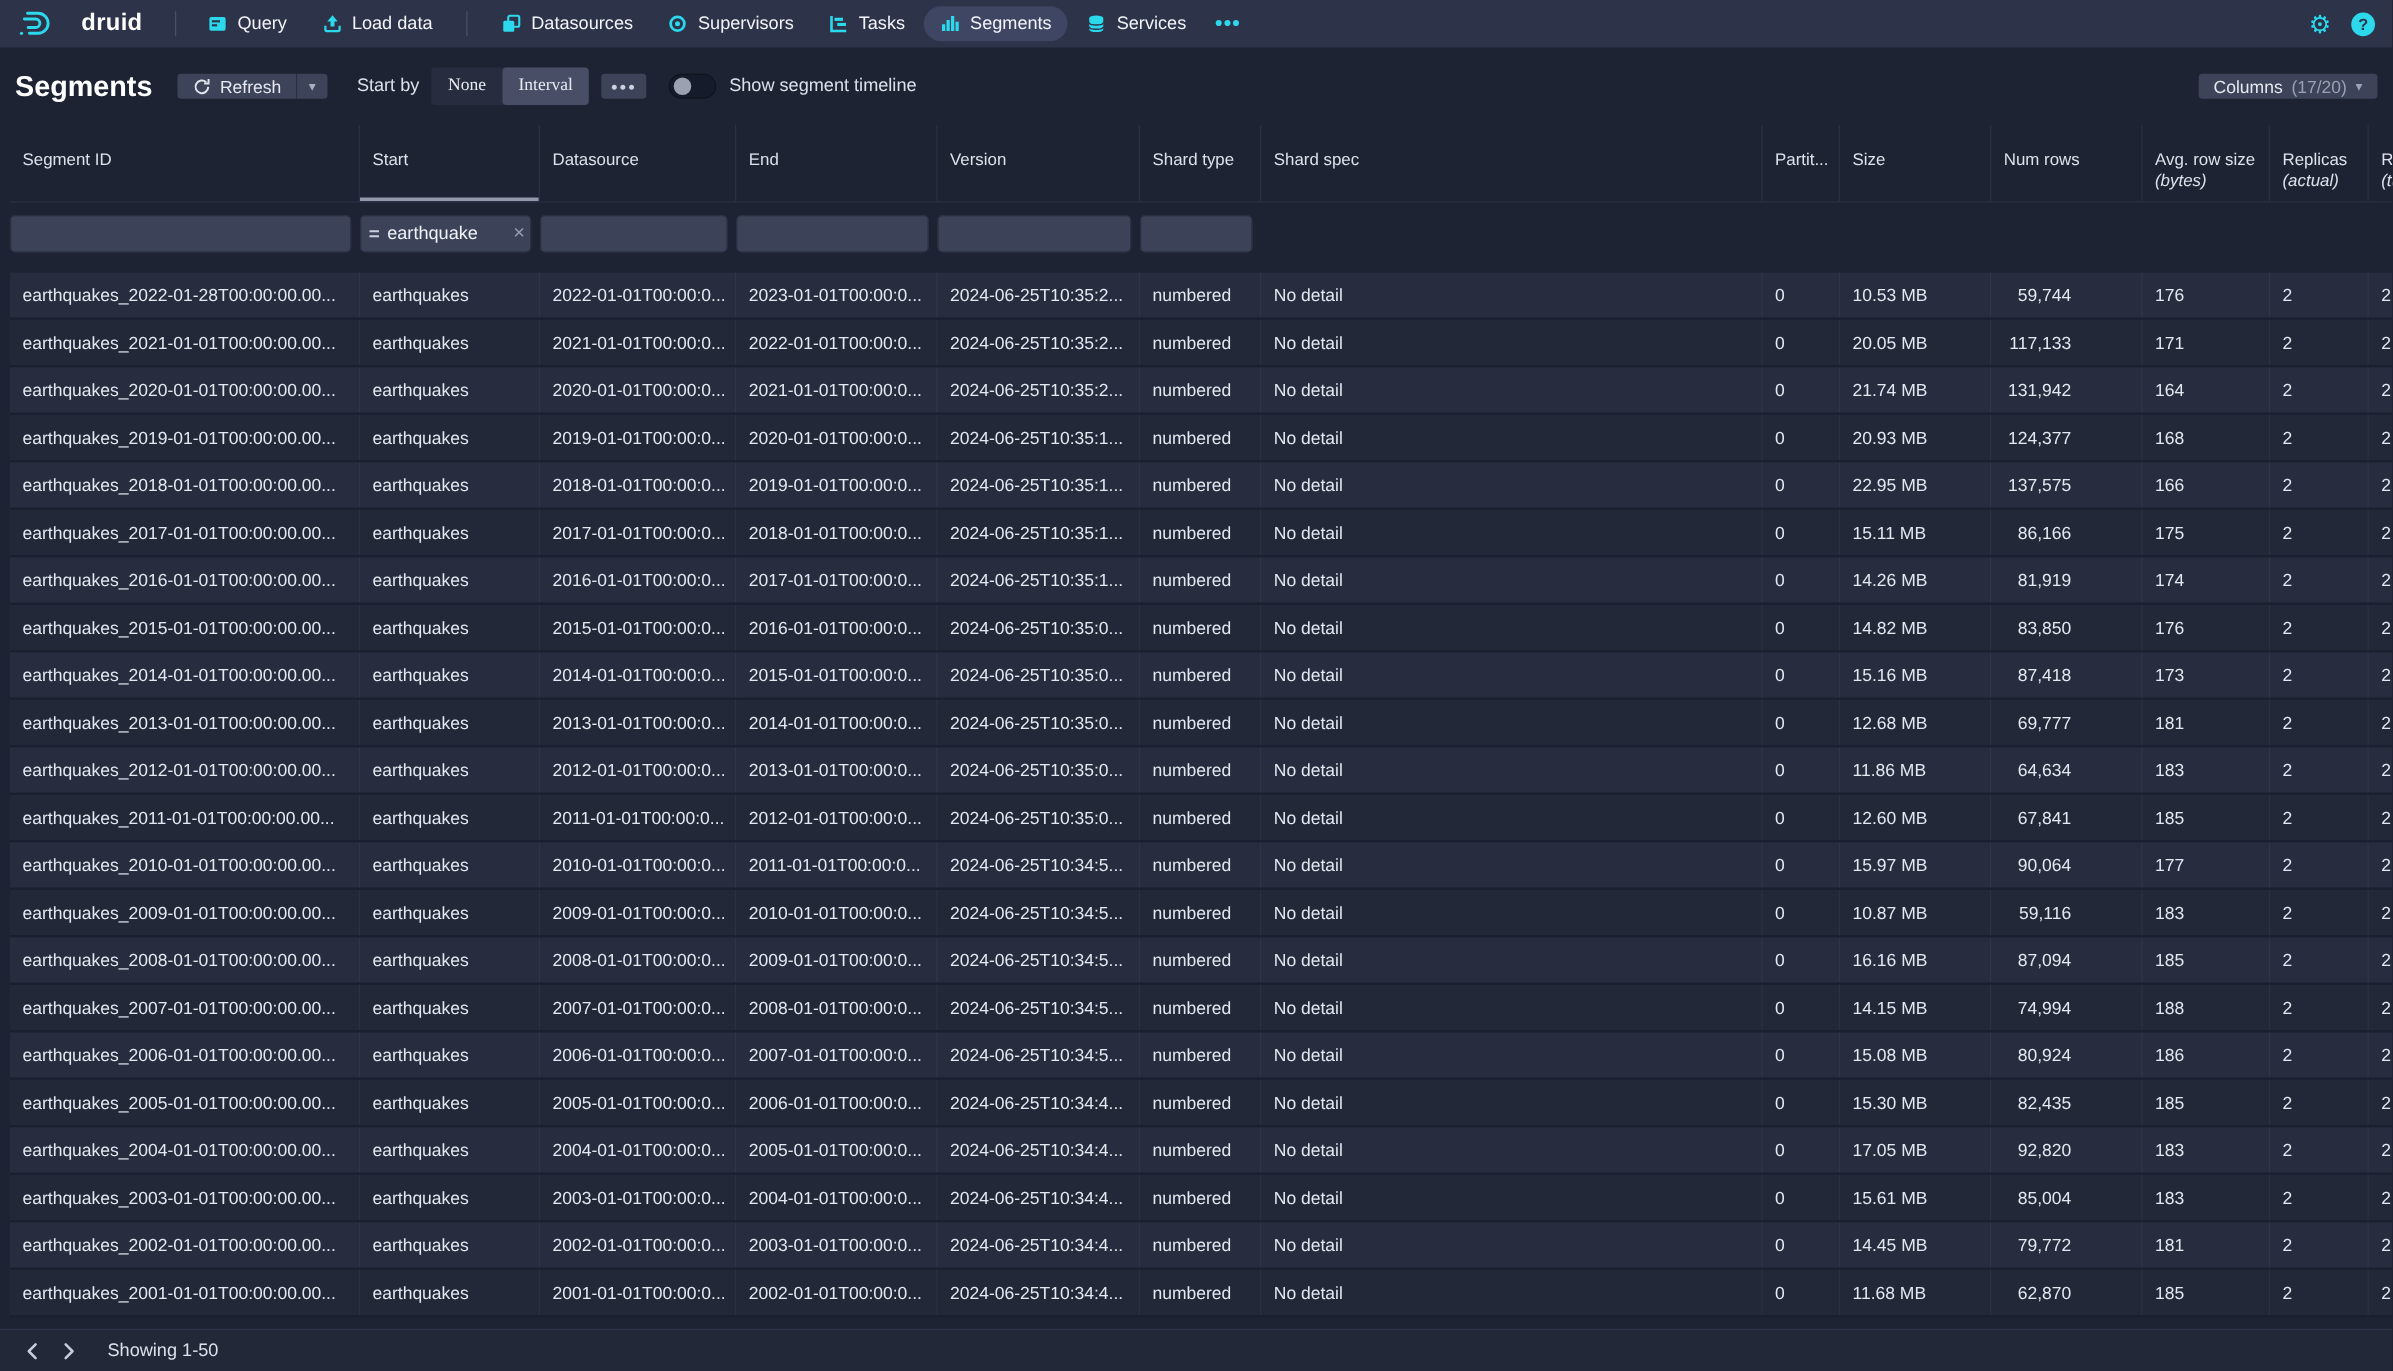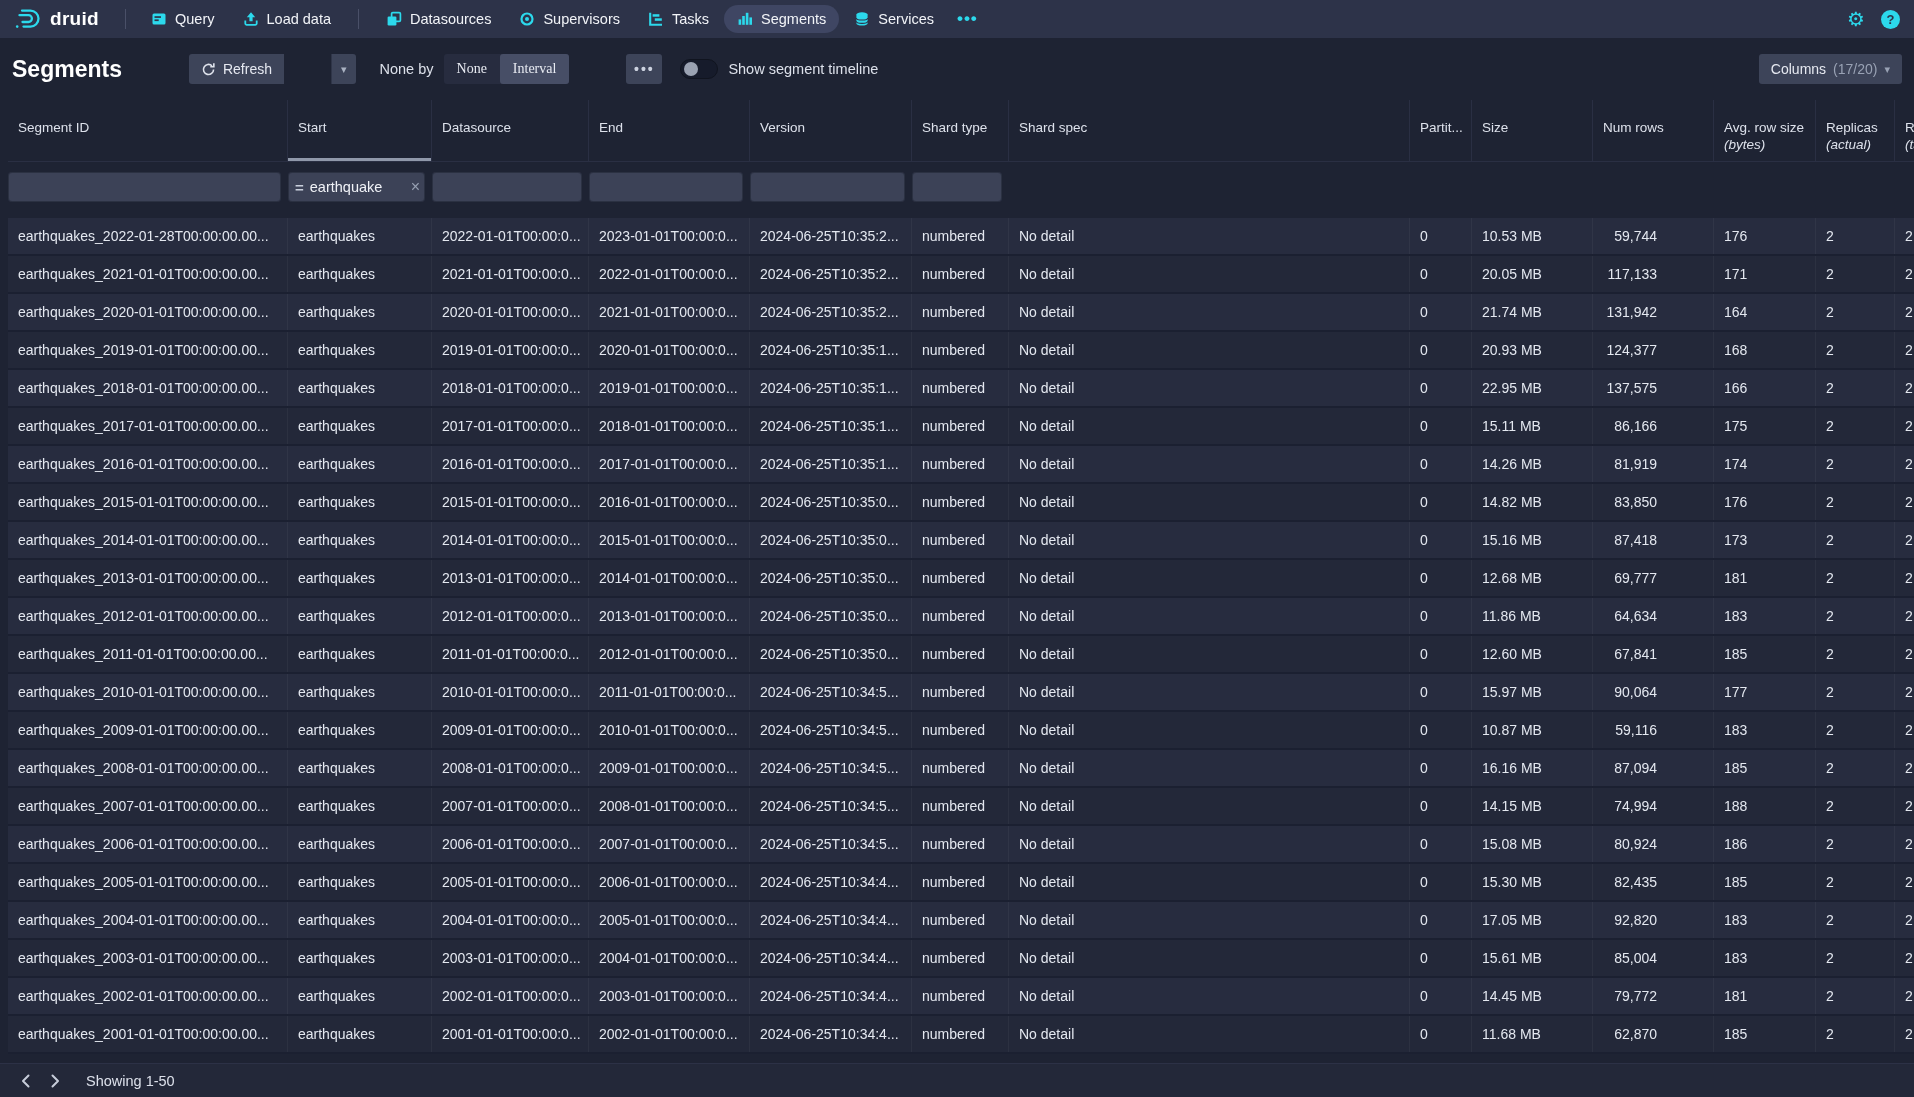--- a/index.html
+++ b/index.html
@@ -9,38 +9,38 @@
   }
   *{box-sizing:border-box;}
   html,body{margin:0;padding:0;}
   body{
     width:1914px;height:1097px;overflow:hidden;background:var(--page);
     font-family:"Liberation Sans",sans-serif;color:var(--txt);
     display:flex;flex-direction:column;
   }
   
   .navbar{height:38px;flex:0 0 38px;background:var(--navbar);display:flex;align-items:center;padding:0 14px;}
-  .logo{display:flex;align-items:center;gap:10px;margin-right:14px;}
+  .logo{display:flex;align-items:center;gap:25px;margin-right:14px;}
   .logo-word{color:#fff;font-size:19px;font-weight:bold;letter-spacing:.3px;}
   .nav-divider{width:1px;height:20px;background:#4a5068;margin:0 12px;}
   .nav-item{display:flex;align-items:center;gap:8px;padding:6px 13px;border-radius:17px;
     color:#f2f4f8;font-size:14.5px;cursor:pointer;white-space:nowrap;}
   .nav-item.active{background:#3f4663;}
   .nav-icon{display:flex;align-items:center;}
   .nav-icon svg{display:block;}
   .nav-more{color:var(--cyan);font-size:17px;font-weight:bold;letter-spacing:1px;padding:6px 10px;}
   .nav-right{margin-left:auto;display:flex;align-items:center;gap:16px;}
   .gear{color:var(--cyan);font-size:20px;font-family:"DejaVu Sans",sans-serif;cursor:pointer;line-height:1;}
   .help{width:19px;height:19px;border-radius:50%;background:var(--cyan);color:#2d3349;
     font-size:13px;font-weight:bold;display:flex;align-items:center;justify-content:center;cursor:pointer;}
   
   .toolbar{height:52px;flex:0 0 52px;display:flex;align-items:center;padding:10px 12px 0 12px;}
   .page-title{font-size:23px;font-weight:bold;color:#fff;margin:0 20px 0 0;}
-  .btn{background:var(--btn);color:#e6e9f1;height:30px;border:none;border-radius:3px;
-    font-size:14px;font-family:inherit;display:flex;align-items:center;gap:7px;padding:0 12px;cursor:pointer;margin-left:47px;}
+  .btn{background:var(--btn);color:#e6e9f1;height:20px;border:none;border-radius:3px;
+    font-size:14px;font-family:inherit;display:flex;align-items:center;gap:7px;padding:0 12px;cursor:pointer;}
   .split{display:flex;margin-right:24px;}
   .split .btn.main{border-radius:3px 0 0 3px;}
   .split .btn.caret{border-radius:0 3px 3px 0;border-left:1px solid #2f3548;padding:0 9px;color:#aab2c2;font-size:11px;}
   .lbl{font-size:14.5px;color:#dce0ea;margin-right:10px;}
   .seg-group{display:flex;background:#272c3f;border-radius:3px;margin-right:10px;}
   .seg-btn{height:30px;padding:0 13px;display:flex;align-items:center;font-size:14px;color:#e8ebf2;
     background:transparent;border:none;border-radius:3px;font-family:Liberation Serif, serif;cursor:pointer;}
   .seg-btn.selected{background:#474e66;}
   .more-btn{width:36px;justify-content:center;letter-spacing:2px;color:#ccd2df;font-weight:bold;margin-right:18px;}
   .toggle{width:38px;height:20px;border-radius:10px;background:#161b2b;border:1px solid #10141f;
@@ -182,21 +182,21 @@
           <path d="M13.4 8 a5.4 5.4 0 1 1 -1.7-3.95" fill="none" stroke="#dfe3ec" stroke-width="1.7"></path>
           <path d="M13.7 1.3 V5.1 H9.9" fill="none" stroke="#dfe3ec" stroke-width="1.7"></path>
         </svg>
       </span>
       <span>Refresh</span>
     </button>
     <button class="btn caret">
       <span>▾</span>
     </button>
   </div>
-  <span class="lbl">None by</span>
+  <span class="lbl">Start by</span>
   <div class="seg-group" id="group-by">
       <button class="seg-btn">None</button>
       <button class="seg-btn selected">Interval</button>
     </div>
   <button class="btn more-btn">•••</button>
   <div class="toggle">
       <div class="knob"></div>
     </div>
   <span class="lbl">Show segment timeline</span>
   <button class="btn cols-btn">

